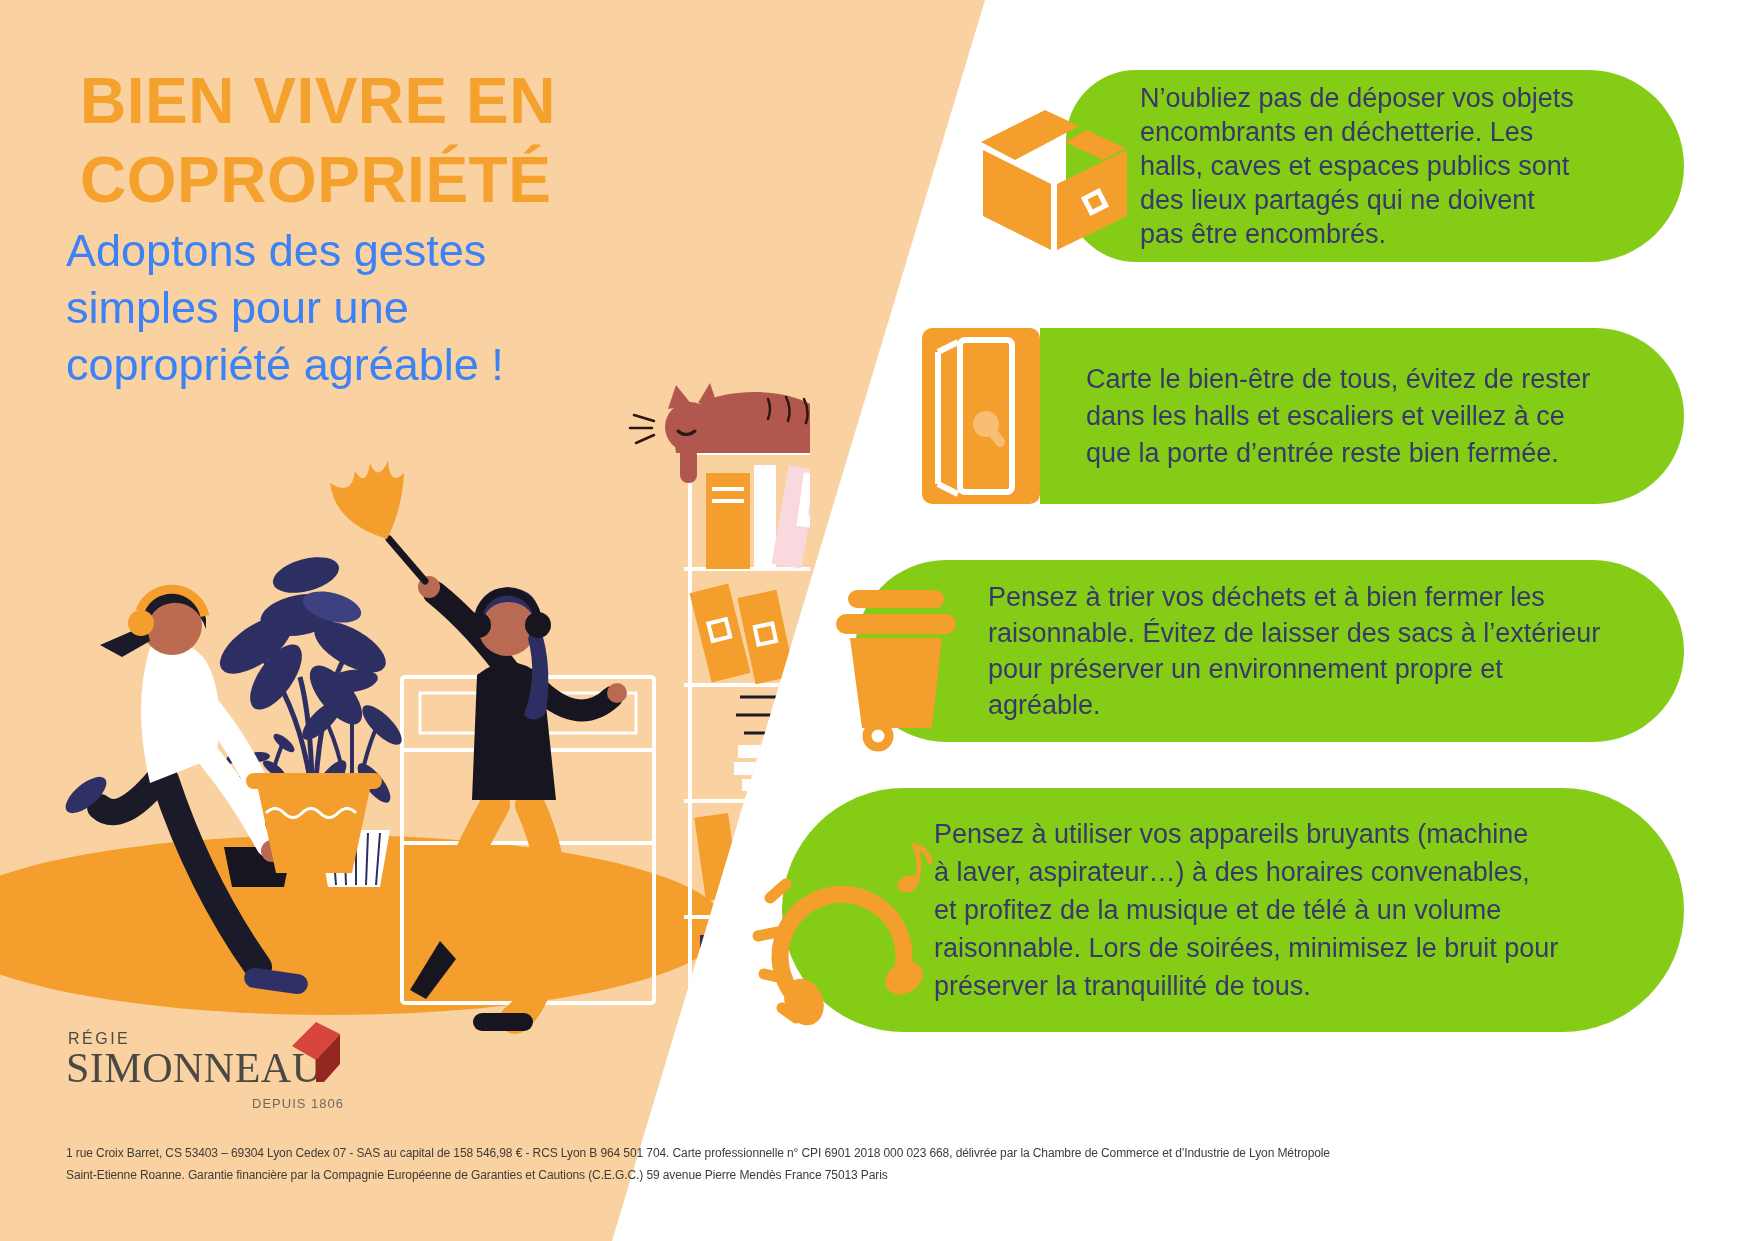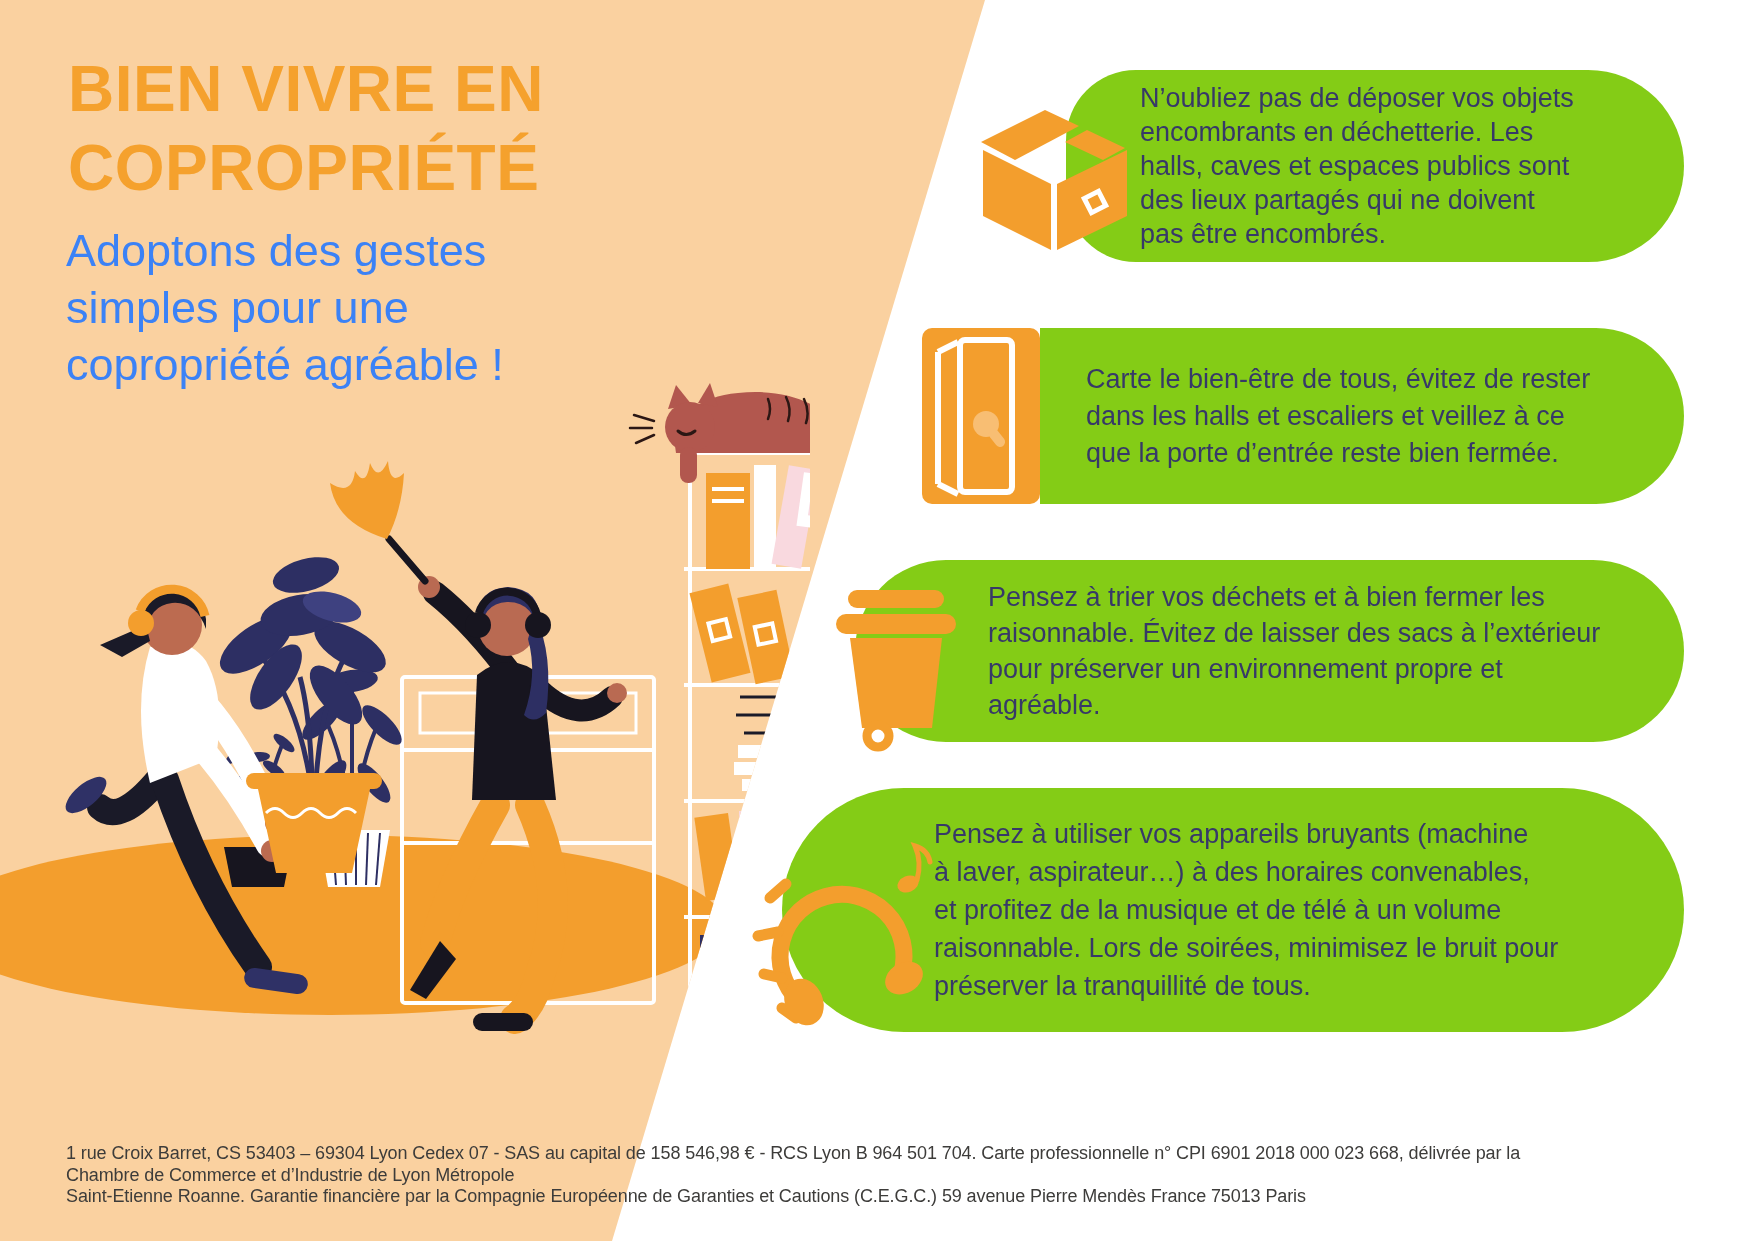--- a/index.html
+++ b/index.html
@@ -9,21 +9,21 @@
   }
   
   .peach-panel{
     position:absolute;left:0;top:0;width:1754px;height:1241px;
     background:#FAD1A0;
     clip-path:polygon(0 0, 985px 0, 612px 1241px, 0 1241px);
   }
   .illustration{position:absolute;left:0;top:325px;width:810px;height:730px;}
   
   .page-title{
-    position:absolute;left:64px;top:46px;margin:4px;
+    position:absolute;left:64px;top:46px;margin:16px;
     font-size:64px;line-height:79px;font-weight:bold;letter-spacing:.5px;
     color:#F5A12D;white-space:pre-line;
   }
   .subtitle{
     position:absolute;left:66px;top:222px;margin:0;
     font-size:45px;line-height:57px;font-weight:normal;
     color:#3b82f6;white-space:pre-line;
   }
   
   .pill{
@@ -46,21 +46,21 @@
   .icon-headphones{left:742px;top:830px;}
   
   .logo{position:absolute;left:66px;top:1030px;width:340px;height:100px;color:#4B4944;}
   .logo-overline{position:absolute;left:2px;top:0;font-size:16px;letter-spacing:2.5px;}
   .logo-name{position:absolute;left:0;top:14px;font-family:"Liberation Serif",serif;font-size:42px;letter-spacing:.5px;}
   .logo-since{position:absolute;left:128px;top:66px;width:150px;text-align:right;font-size:13px;letter-spacing:1px;color:#6E6A63;}
   .logo-ribbon{position:absolute;left:222px;top:-12px;}
   
   .footer-text{
     position:absolute;left:66px;top:1143px;width:1460px;margin:0;
-    font-size:18px;line-height:21.5px;letter-spacing:-.1px;color:#3D3C3A;white-space:pre-line;
+    font-size:12px;line-height:21.5px;letter-spacing:-.1px;color:#3D3C3A;white-space:pre-line;
   }
 </style>
 </head>
 <body>
 
 <div class="poster">
 
   <div class="peach-panel">
     <svg class="illustration" viewBox="0 0 810 730" width="810" height="730">
 
@@ -297,17 +297,26 @@
         <line x1="22" y1="144" x2="40" y2="148"></line>
         <line x1="40" y1="178" x2="54" y2="188"></line>
       </g>
     </g>
     <ellipse cx="62" cy="172" rx="19" ry="24" fill="#F39E2D" transform="rotate(-22 62 172)"></ellipse>
     <ellipse cx="162" cy="148" rx="15" ry="20" fill="#F39E2D" transform="rotate(60 162 148)"></ellipse>
     <ellipse cx="166" cy="54" rx="11" ry="8" fill="#F39E2D" transform="rotate(-22 166 54)"></ellipse>
     <path d="M 175 50 Q 180 32 173 16 Q 186 20 188 32" stroke="#F39E2D" stroke-width="5" fill="none" stroke-linecap="round"></path>
   </svg>
 
+  <div class="logo">
+    <span class="logo-overline">RÉGIE</span>
+    <span class="logo-name">SIMONNEAU</span>
+    <svg class="logo-ribbon" viewBox="0 0 56 76" width="56" height="76">
+      <polygon points="4,28 28,4 52,16 28,42" fill="#D8453A"></polygon>
+      <polygon points="28,42 52,16 52,46 36,64 28,64" fill="#93271F"></polygon>
+    </svg>
+    <span class="logo-since">DEPUIS 1806</span>
+  </div>
 
   <p class="footer-text">1 rue Croix Barret, CS 53403 – 69304 Lyon Cedex 07 - SAS au capital de 158 546,98 € - RCS Lyon B 964 501 704. Carte professionnelle n° CPI 6901 2018 000 023 668, délivrée par la Chambre de Commerce et d’Industrie de Lyon Métropole
 Saint-Etienne Roanne. Garantie financière par la Compagnie Européenne de Garanties et Cautions (C.E.G.C.) 59 avenue Pierre Mendès France 75013 Paris</p>
 
 </div>
 
 </body></html>

